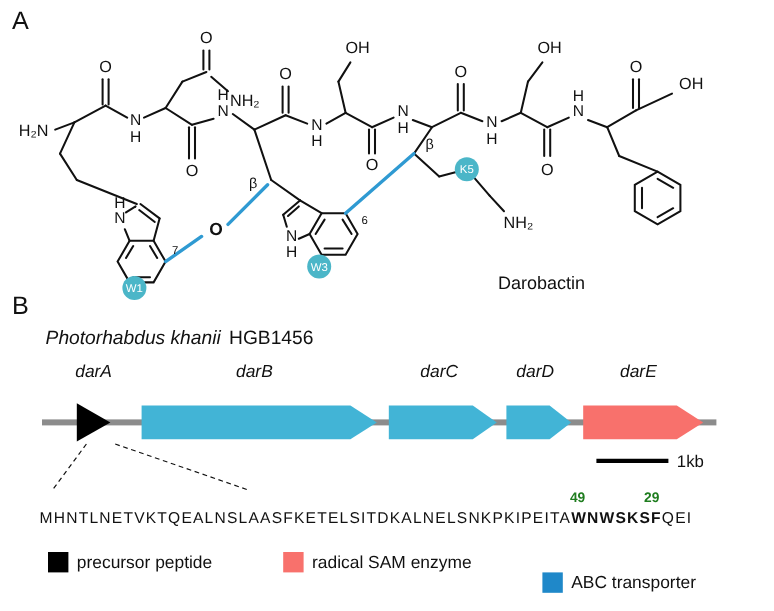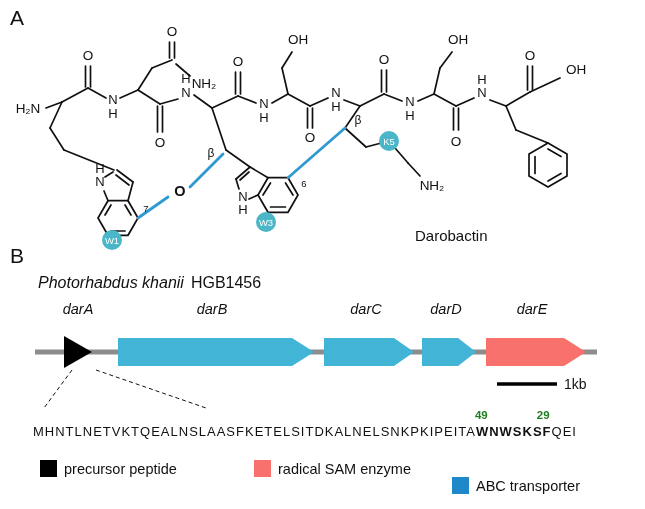--- a/index.html
+++ b/index.html
@@ -231,20 +231,20 @@
     <line x1="96" y1="74" x2="206" y2="112"></line>
   </g>
 </svg>
 
 <div class="seq"><span>MHNTLNETVKTQEALNSLAASFKETELSITDKALNELSNKPKIPEITA</span><span class="hl"><span class="pos pos-start" style="color: rgb(31, 125, 31);">49</span><span class="pos pos-end" style="color: rgb(31, 125, 31);">29</span><span>WNWSKSF</span></span><span>QEI</span></div>
 
 <div class="legend-item" style="left:40px;">
   <span class="swatch" style="background: rgb(0, 0, 0);"></span>
   <span>precursor peptide</span>
 </div>
-<div class="legend-item" style="left:254px;">
+<div class="legend-item" style="left:236px;">
   <span class="swatch" style="background: rgb(248, 113, 108);"></span>
   <span>radical SAM enzyme</span>
 </div>
 <div class="legend-item" style="left:452px;margin-top:17px;">
   <span class="swatch" style="background: rgb(31, 136, 201);"></span>
   <span>ABC transporter</span>
 </div>
 
 </body></html>

